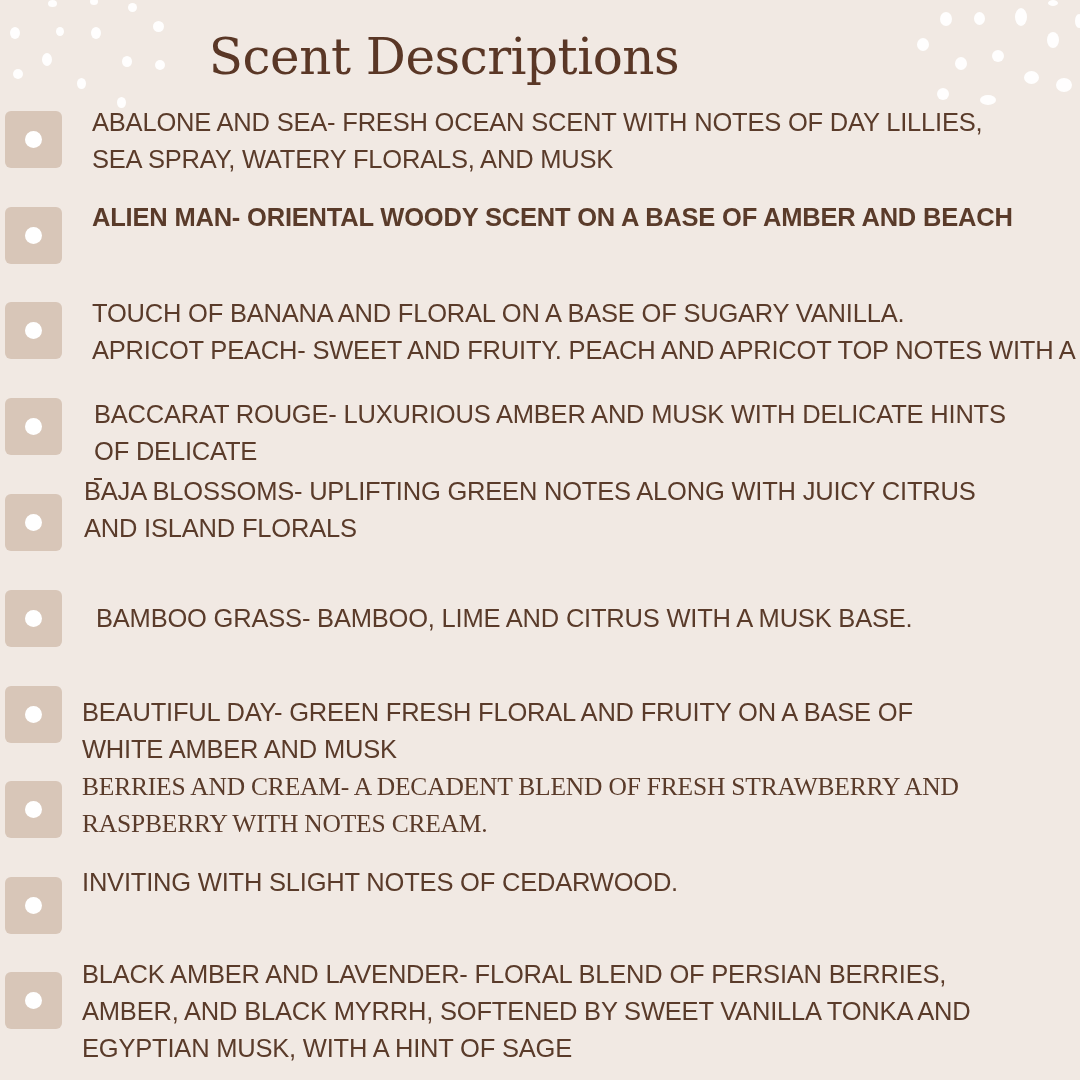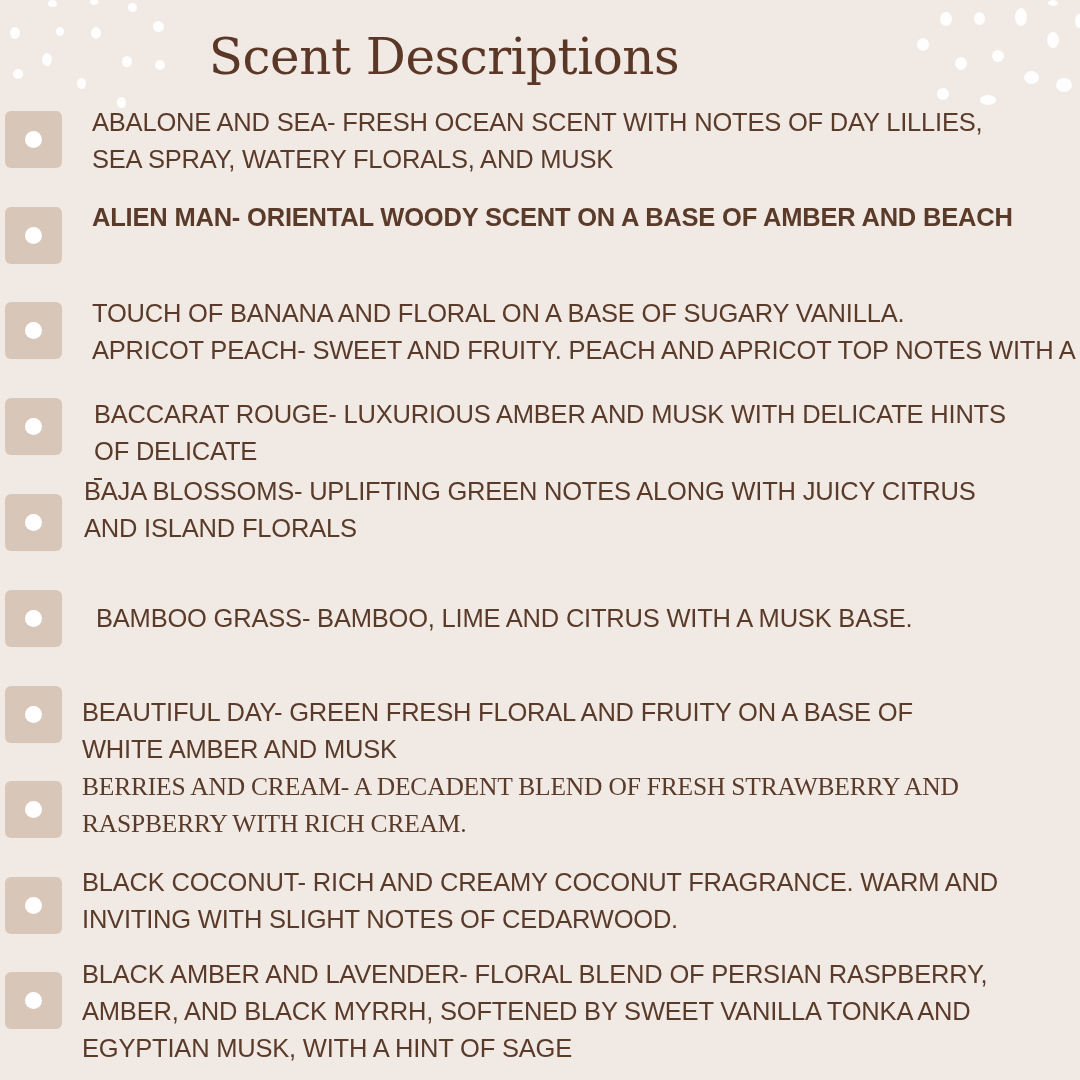--- a/index.html
+++ b/index.html
@@ -142,38 +142,37 @@
       <span>WHITE AMBER AND MUSK</span>
     </div>
   </div>
 
   <div class="item" style="top:0;">
     <div class="bullet" style="top:781px;">
         <div class="inner"></div>
       </div>
     <div class="text" style="left:82px;top:768px;font-family:Liberation Serif, serif;">
       <span>BERRIES AND CREAM- A DECADENT BLEND OF FRESH STRAWBERRY AND</span>
-      <span>RASPBERRY WITH RICH CREAM.</span>
+      <span>RASPBERRY WITH NOTES CREAM.</span>
     </div>
   </div>
 
   <div class="item" style="top:0;">
     <div class="bullet" style="top:877px;">
         <div class="inner"></div>
       </div>
     <div class="text" style="left:82px;top:864px;">
-      <span>BLACK COCONUT- RICH AND CREAMY COCONUT FRAGRANCE. WARM AND</span>
       <span>INVITING WITH SLIGHT NOTES OF CEDARWOOD.</span>
     </div>
   </div>
 
   <div class="item" style="top:0;">
     <div class="bullet" style="top:972px;">
         <div class="inner"></div>
       </div>
     <div class="text" style="left:82px;top:956px;">
-      <span>BLACK AMBER AND LAVENDER- FLORAL BLEND OF PERSIAN RASPBERRY,</span>
+      <span>BLACK AMBER AND LAVENDER- FLORAL BLEND OF PERSIAN BERRIES,</span>
       <span>AMBER, AND BLACK MYRRH, SOFTENED BY SWEET VANILLA TONKA AND</span>
       <span>EGYPTIAN MUSK, WITH A HINT OF SAGE</span>
     </div>
   </div>
 
 </div>
 
 </body></html>

